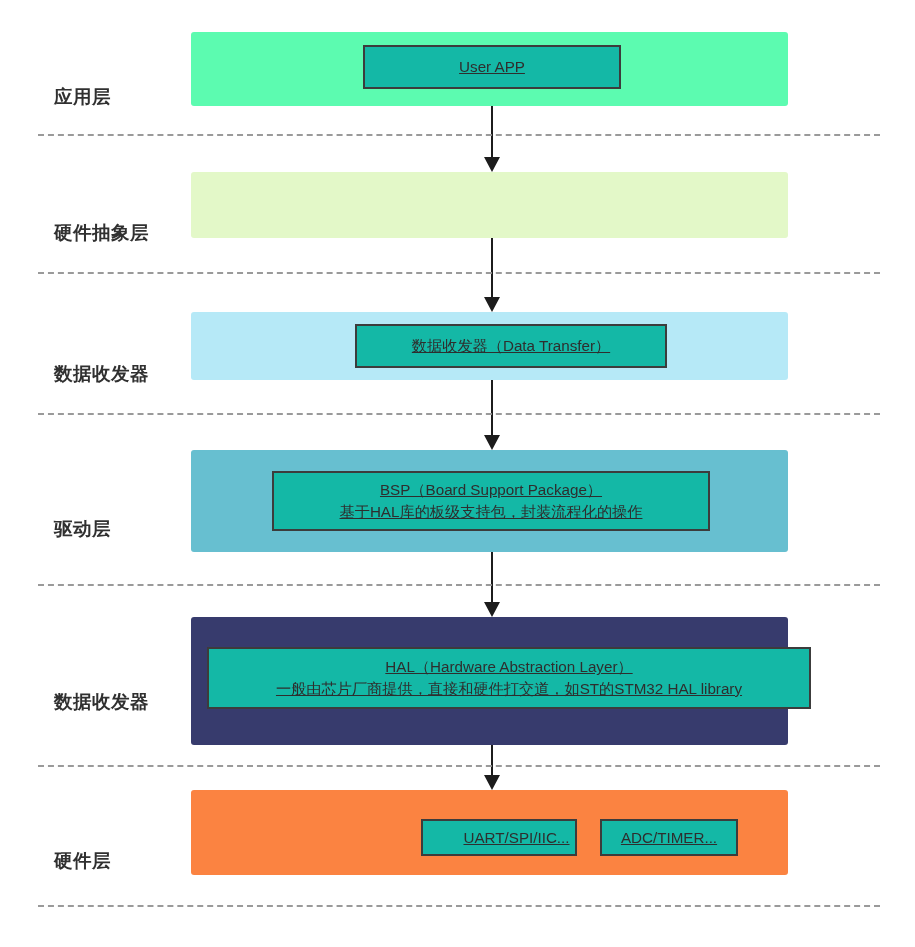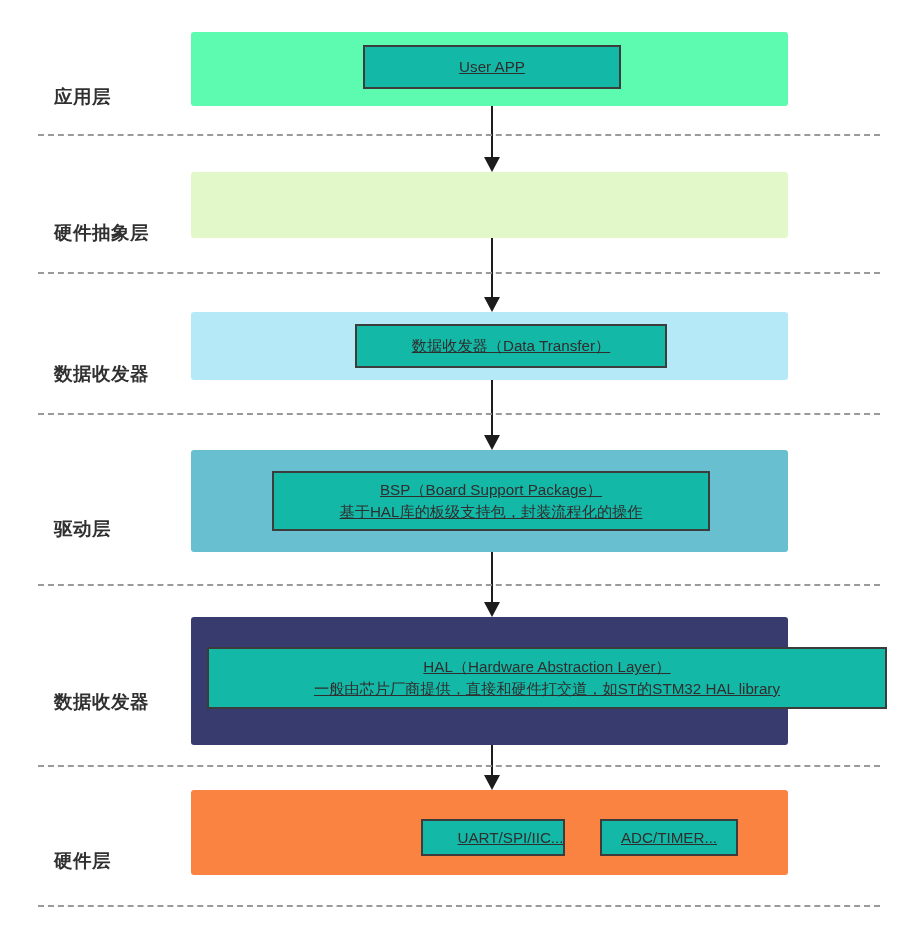--- a/index.html
+++ b/index.html
@@ -129,27 +129,27 @@
 
   <div class="node-box" style="left:272px; top:471px; width:438px; height:60px;">
     <span>BSP（Board Support Package）</span>
     <span class="line2">基于HAL库的板级支持包，封装流程化的操作</span>
   </div>
 
   <div class="node-box" style="left:355px; top:324px; width:312px; height:44px;">
     <span>数据收发器（Data Transfer）</span>
   </div>
 
-  <div class="node-box" style="left:207px; top:647px; width:680px; height:62px;">
+  <div class="node-box" style="left:207px; top:647px; width:604px; height:62px;">
     <span>HAL（Hardware Abstraction Layer）</span>
     <span class="line2">一般由芯片厂商提供，直接和硬件打交道，如ST的STM32 HAL library</span>
   </div>
 
 
-  <div class="node-box" style="left:421px; top:819px; width:144px; height:37px;padding-left:41px;">
+  <div class="node-box" style="left:421px; top:819px; width:156px; height:37px;padding-left:41px;">
     <span>UART/SPI/IIC...</span>
   </div>
 
   <div class="node-box" style="left:600px; top:819px; width:138px; height:37px;">
     <span>ADC/TIMER...</span>
   </div>
 
   <div class="arrow" style="left:483px; top:106px; height:66px;">
     <div class="shaft" style="height:51px;"></div>
     <div class="head"></div>

